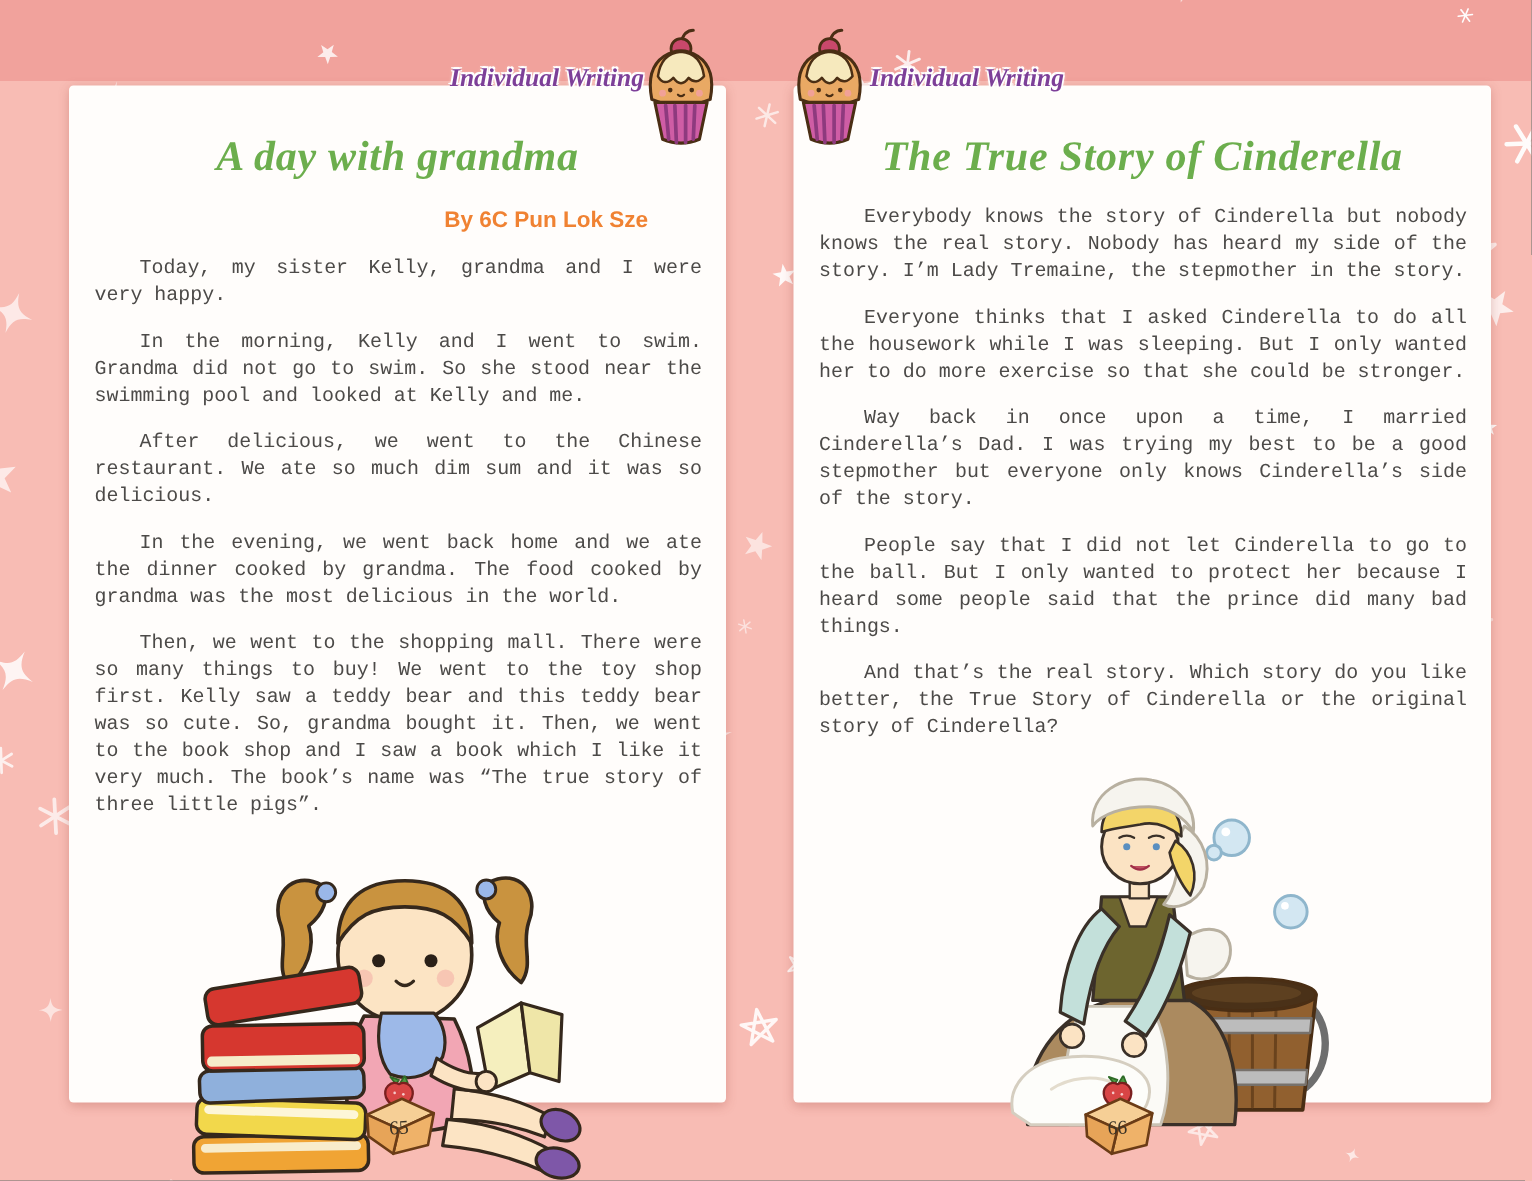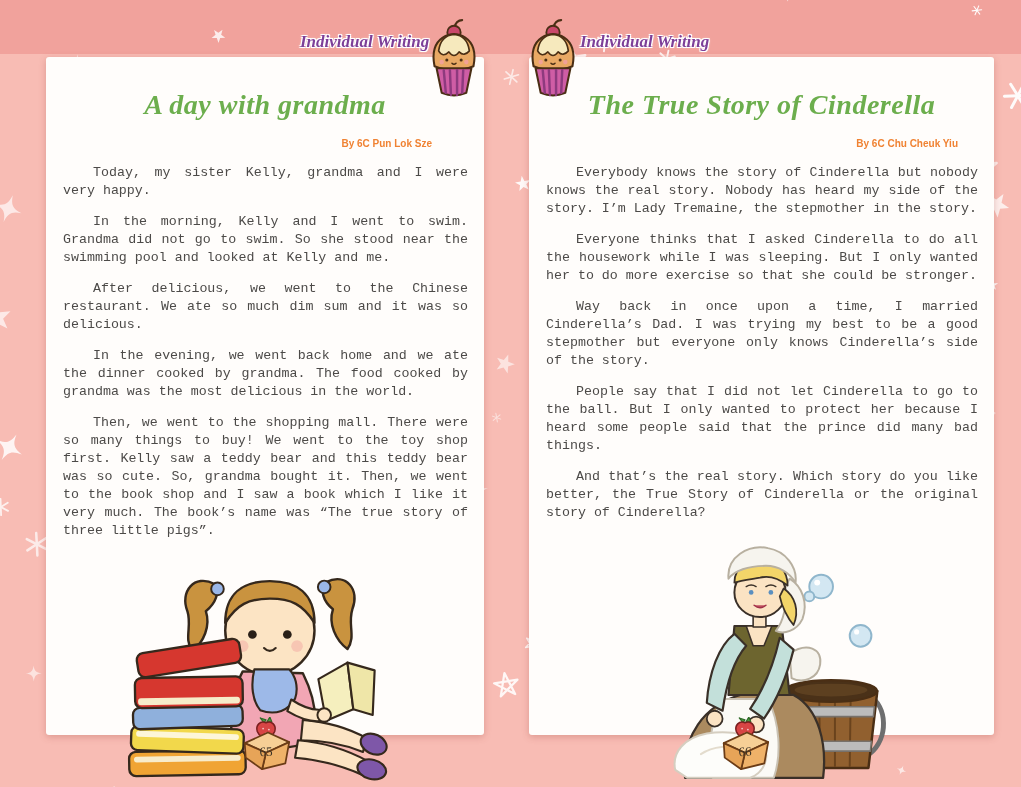--- a/index.html
+++ b/index.html
@@ -14,32 +14,32 @@
     box-shadow:0 2px 7px rgba(150,60,50,.28);
   }
   .page.left{left:46px;width:438px;}
   .page.right{left:529px;width:465px;}
   .page-title{
     margin:32px 0 0;text-align:center;
     font-family:"Liberation Serif",serif;font-style:italic;font-weight:bold;
     font-size:28px;color:#6cae4d;letter-spacing:.5px;
   }
   .byline{
-    margin-top:17px;text-align:right;font-size:10px;color:#f08232;font-weight:bold;
+    margin-top:17px;text-align:right;font-size:15px;color:#f08232;font-weight:bold;
   }
   .page.left .byline{padding-right:52px;}
   .page.right .byline{padding-right:36px;}
   .story-body{
     margin-top:15px;padding:0 16px 0 17px;color:#4c4a48;
     font-size:13.3px;line-height:18px;text-align:justify;font-family:Liberation Mono, monospace;
   }
   .story-body p{margin:0 0 13px;text-indent:30px;}
   .illustration{display:block;margin:6px auto 0;}
   .header-label{
-    position:absolute;top:32px;white-space:nowrap;
+    position:absolute;top:42px;white-space:nowrap;
     font-family:"Liberation Serif",serif;font-style:italic;font-weight:bold;
     font-size:17px;color:#7d3f98;
     text-shadow:-1px -1px 0 #fff,1px -1px 0 #fff,-1px 1px 0 #fff,1px 1px 0 #fff,0 0 3px #fff;
     z-index:5;
   }
   .header-label.lft{left:300px;}
   .header-label.rgt{left:580px;}
   .cupcake{position:absolute;top:15px;z-index:6;}
   .cupcake.lft{left:428px;}
   .cupcake.rgt{left:527px;}
@@ -263,21 +263,20 @@
           </g>
         <g transform="rotate(-9 62 108)">
             <rect x="10" y="96" width="107" height="25" rx="7" fill="#d6372f"></rect>
           </g>
       </g>
     </svg>
   </div>
 
   <div class="page right">
     <h1 class="page-title">The True Story of Cinderella</h1>
-    <div class="byline">By 6C Chu Cheuk Yiu</div>
     <div class="story-body">
       <p>Everybody knows the story of Cinderella but nobody knows the real story. Nobody has heard my side of the story. I’m Lady Tremaine, the stepmother in the story.</p>
       <p>Everyone thinks that I asked Cinderella to do all the housework while I was sleeping. But I only wanted her to do more exercise so that she could be stronger.</p>
       <p>Way back in once upon a time, I married Cinderella’s Dad. I was trying my best to be a good stepmother but everyone only knows Cinderella’s side of the story.</p>
       <p>People say that I did not let Cinderella to go to the ball. But I only wanted to protect her because I heard some people said that the prince did many bad things.</p>
       <p>And that’s the real story. Which story do you like better, the True Story of Cinderella or the original story of Cinderella?</p>
     </div>
 
     <svg class="illustration" width="276" height="247" viewBox="0 0 280 250" xmlns="http://www.w3.org/2000/svg" stroke-linejoin="round" stroke-linecap="round">
 

